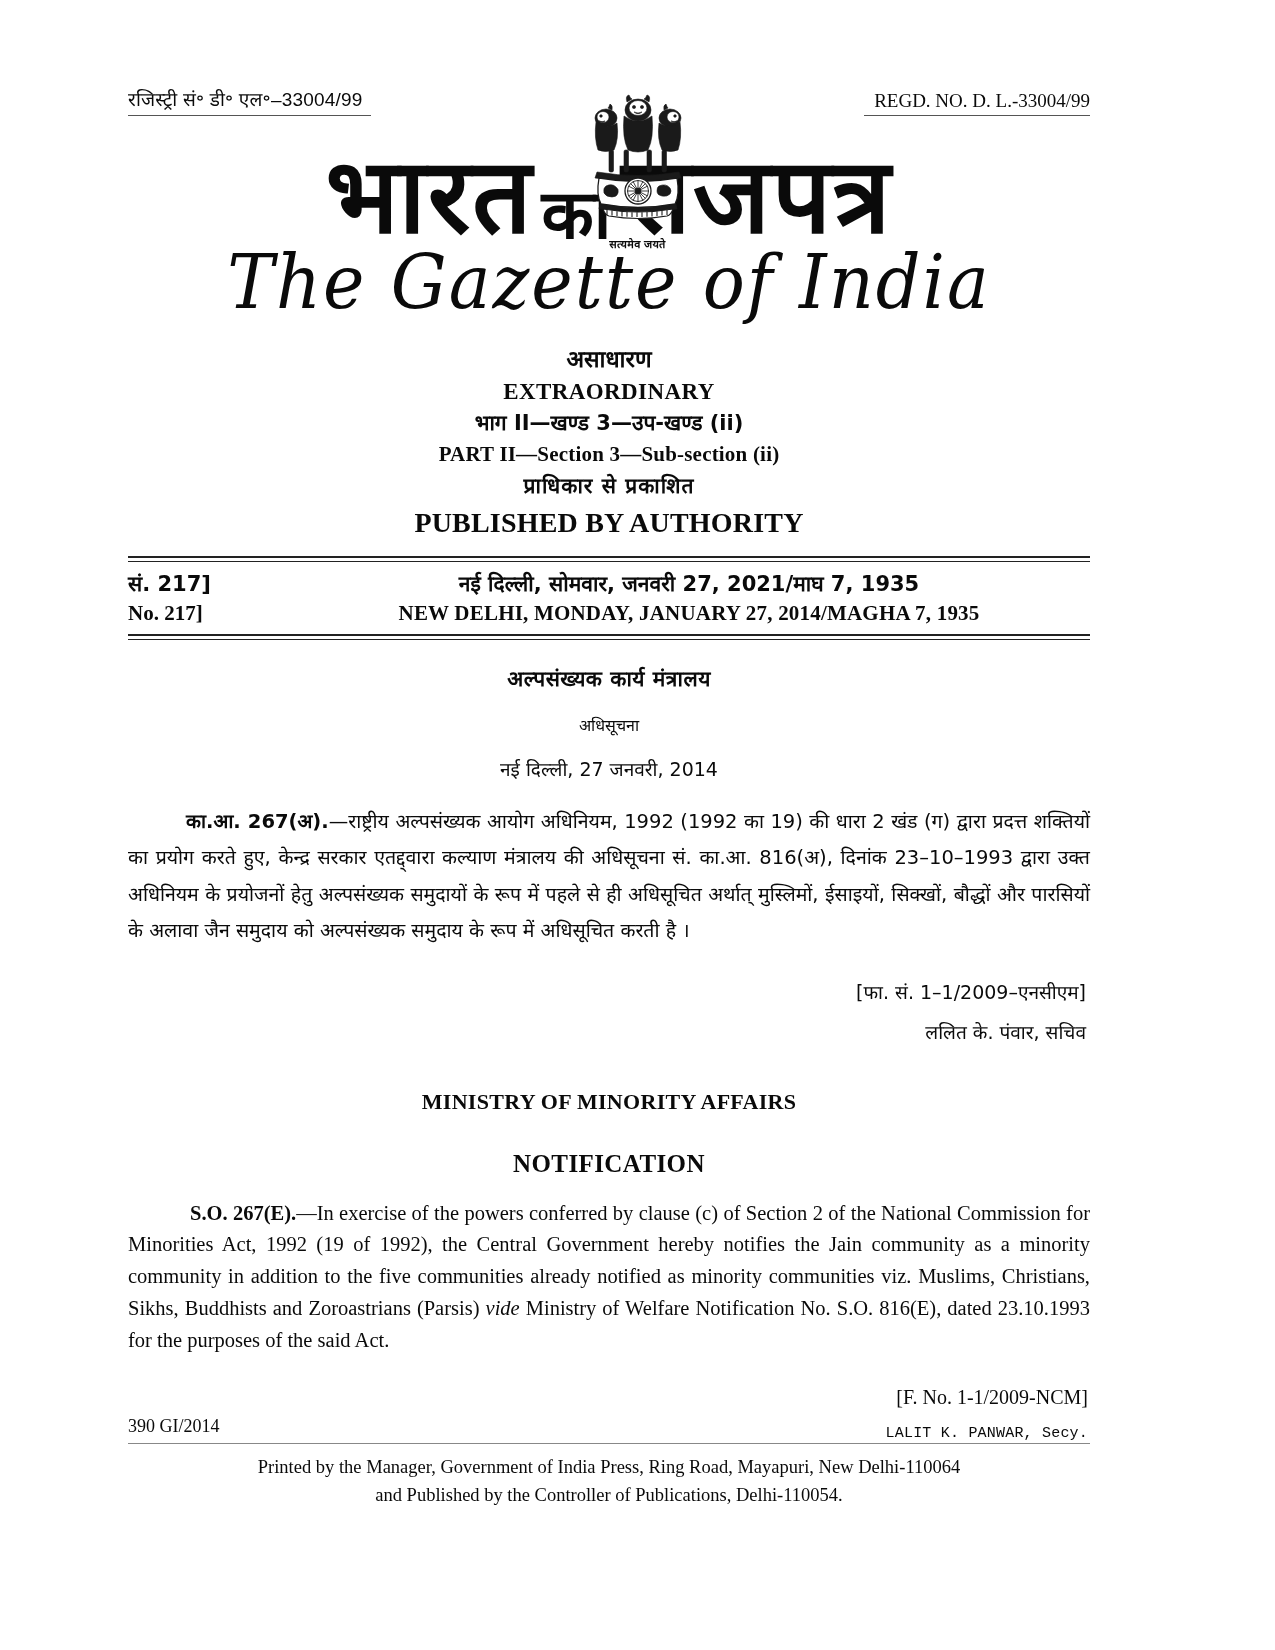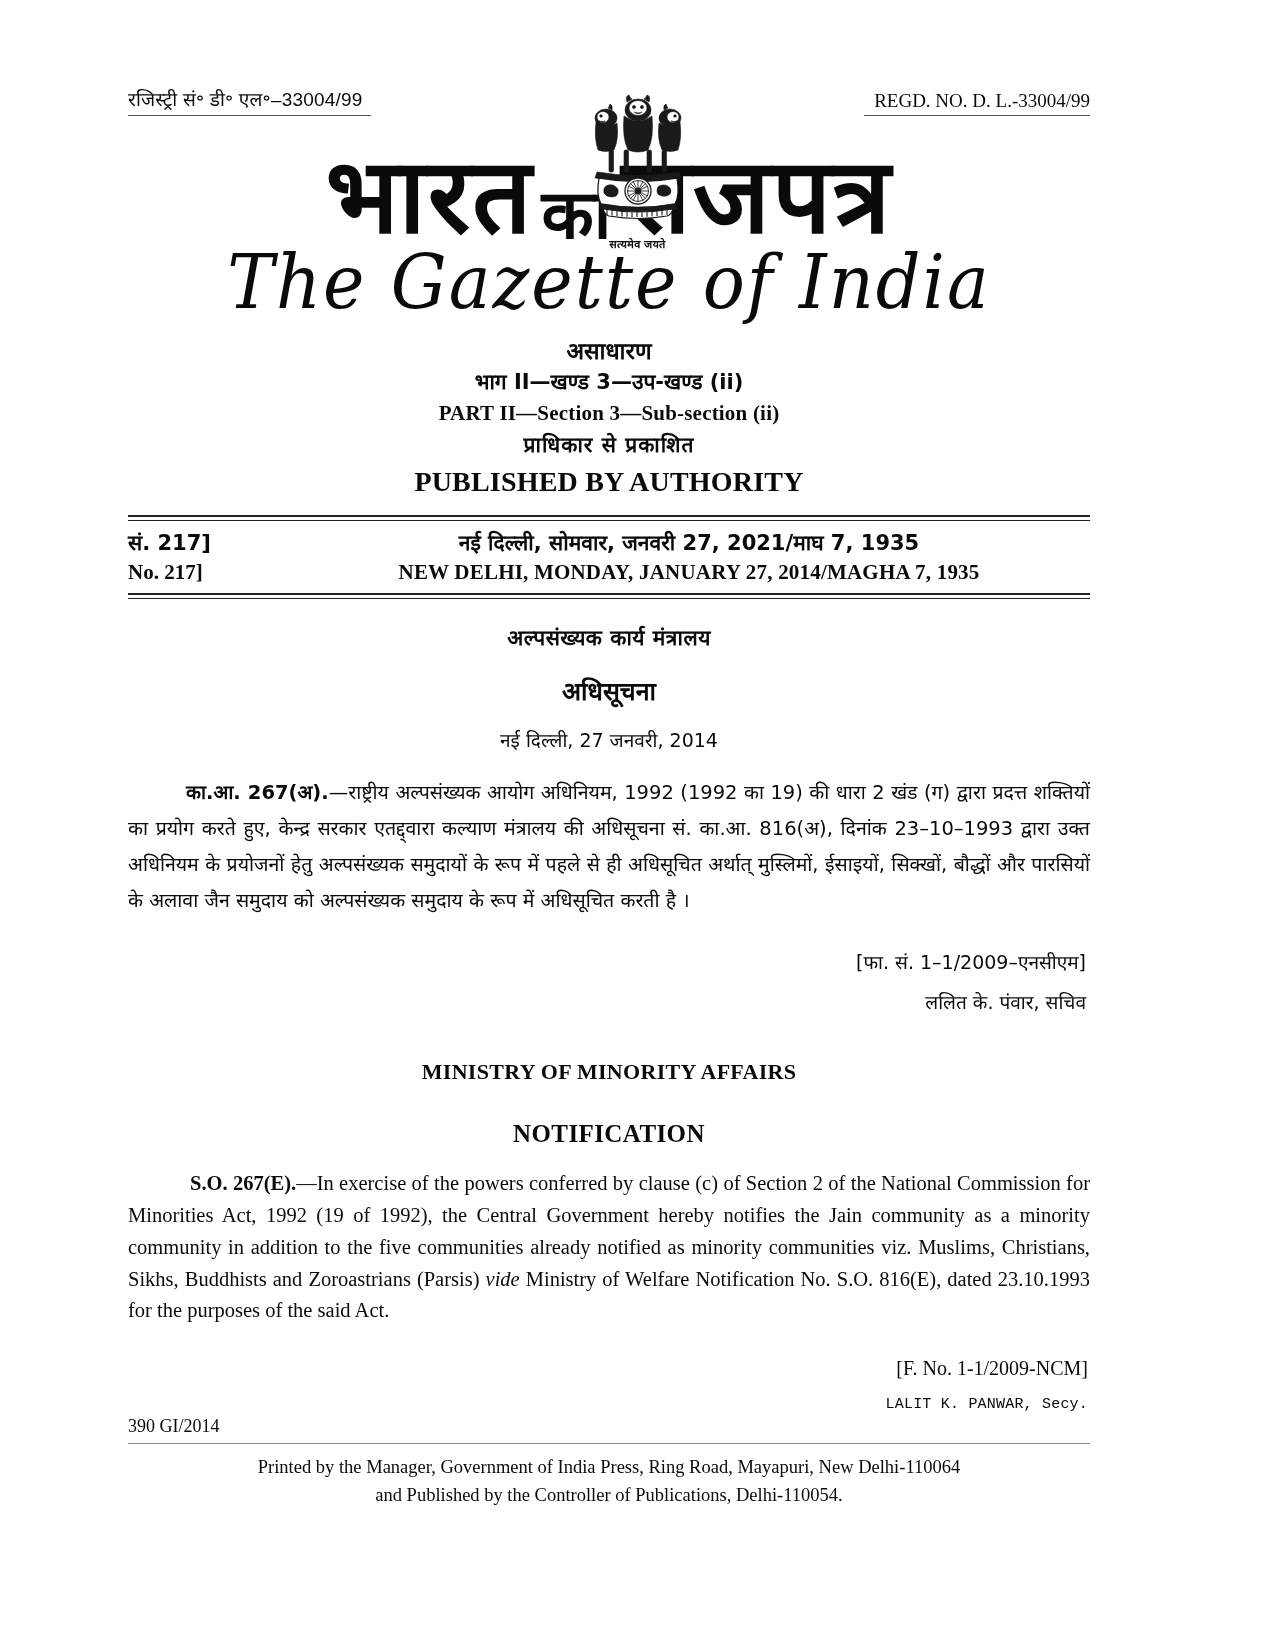--- a/index.html
+++ b/index.html
@@ -98,21 +98,21 @@
     font-size: 70px;
     font-weight: 400;
     font-style: italic;
     letter-spacing: 2px;
     line-height: 1.05;
     margin-top: -2px;
     transform: scaleY(1.08);
   }
 
   
-  .sub-stack { text-align: center; margin-top: 16px; }
+  .sub-stack { text-align: center; margin-top: 24px; }
   .sub-hi1 {
     font-family: "DejaVu Sans", "Liberation Sans", sans-serif;
     font-size: 23px;
     font-weight: 600;
     line-height: 1.35;
   }
   .sub-en1 {
     font-family: "Liberation Serif", serif;
     font-weight: 700;
     font-size: 23px;
@@ -209,22 +209,22 @@
     text-align: center;
     font-family: "DejaVu Sans", "Liberation Sans", sans-serif;
     font-size: 21px;
     font-weight: 700;
     letter-spacing: 0.5px;
     margin-bottom: 22px;
   }
   .h-notif-hi {
     text-align: center;
     font-family: "DejaVu Sans", "Liberation Sans", sans-serif;
-    font-size: 25px;
-    font-weight: 700;
+    font-size: 16px;
+    font-weight: 400;
     margin-bottom: 20px;
   }
   .h-place-hi {
     text-align: center;
     font-family: "DejaVu Sans", "Liberation Sans", sans-serif;
     font-size: 19px;
     font-weight: 400;
     margin-bottom: 22px;
   }
   .para-hi {
@@ -418,20 +418,21 @@
     </div>
 
     <div class="masthead-hi">
       <span class="mh-left">भारत</span><span class="mh-mid">का</span><span class="mh-right">राजपत्र</span>
     </div>
 
     <div class="masthead-en">The Gazette of India</div>
 
     <div class="sub-stack">
       <div class="sub-hi1">असाधारण</div>
+      <div class="sub-en1">EXTRAORDINARY</div>
       <div class="sub-hi2">भाग II—खण्ड 3—उप-खण्ड (ii)</div>
       <div class="sub-en2">PART II—Section 3—Sub-section (ii)</div>
       <div class="sub-hi3">प्राधिकार से प्रकाशित</div>
       <div class="sub-en3">PUBLISHED BY AUTHORITY</div>
     </div>
 
     <div class="rule-double"></div>
 
     <div class="issue-block">
       <div class="issue-line">

